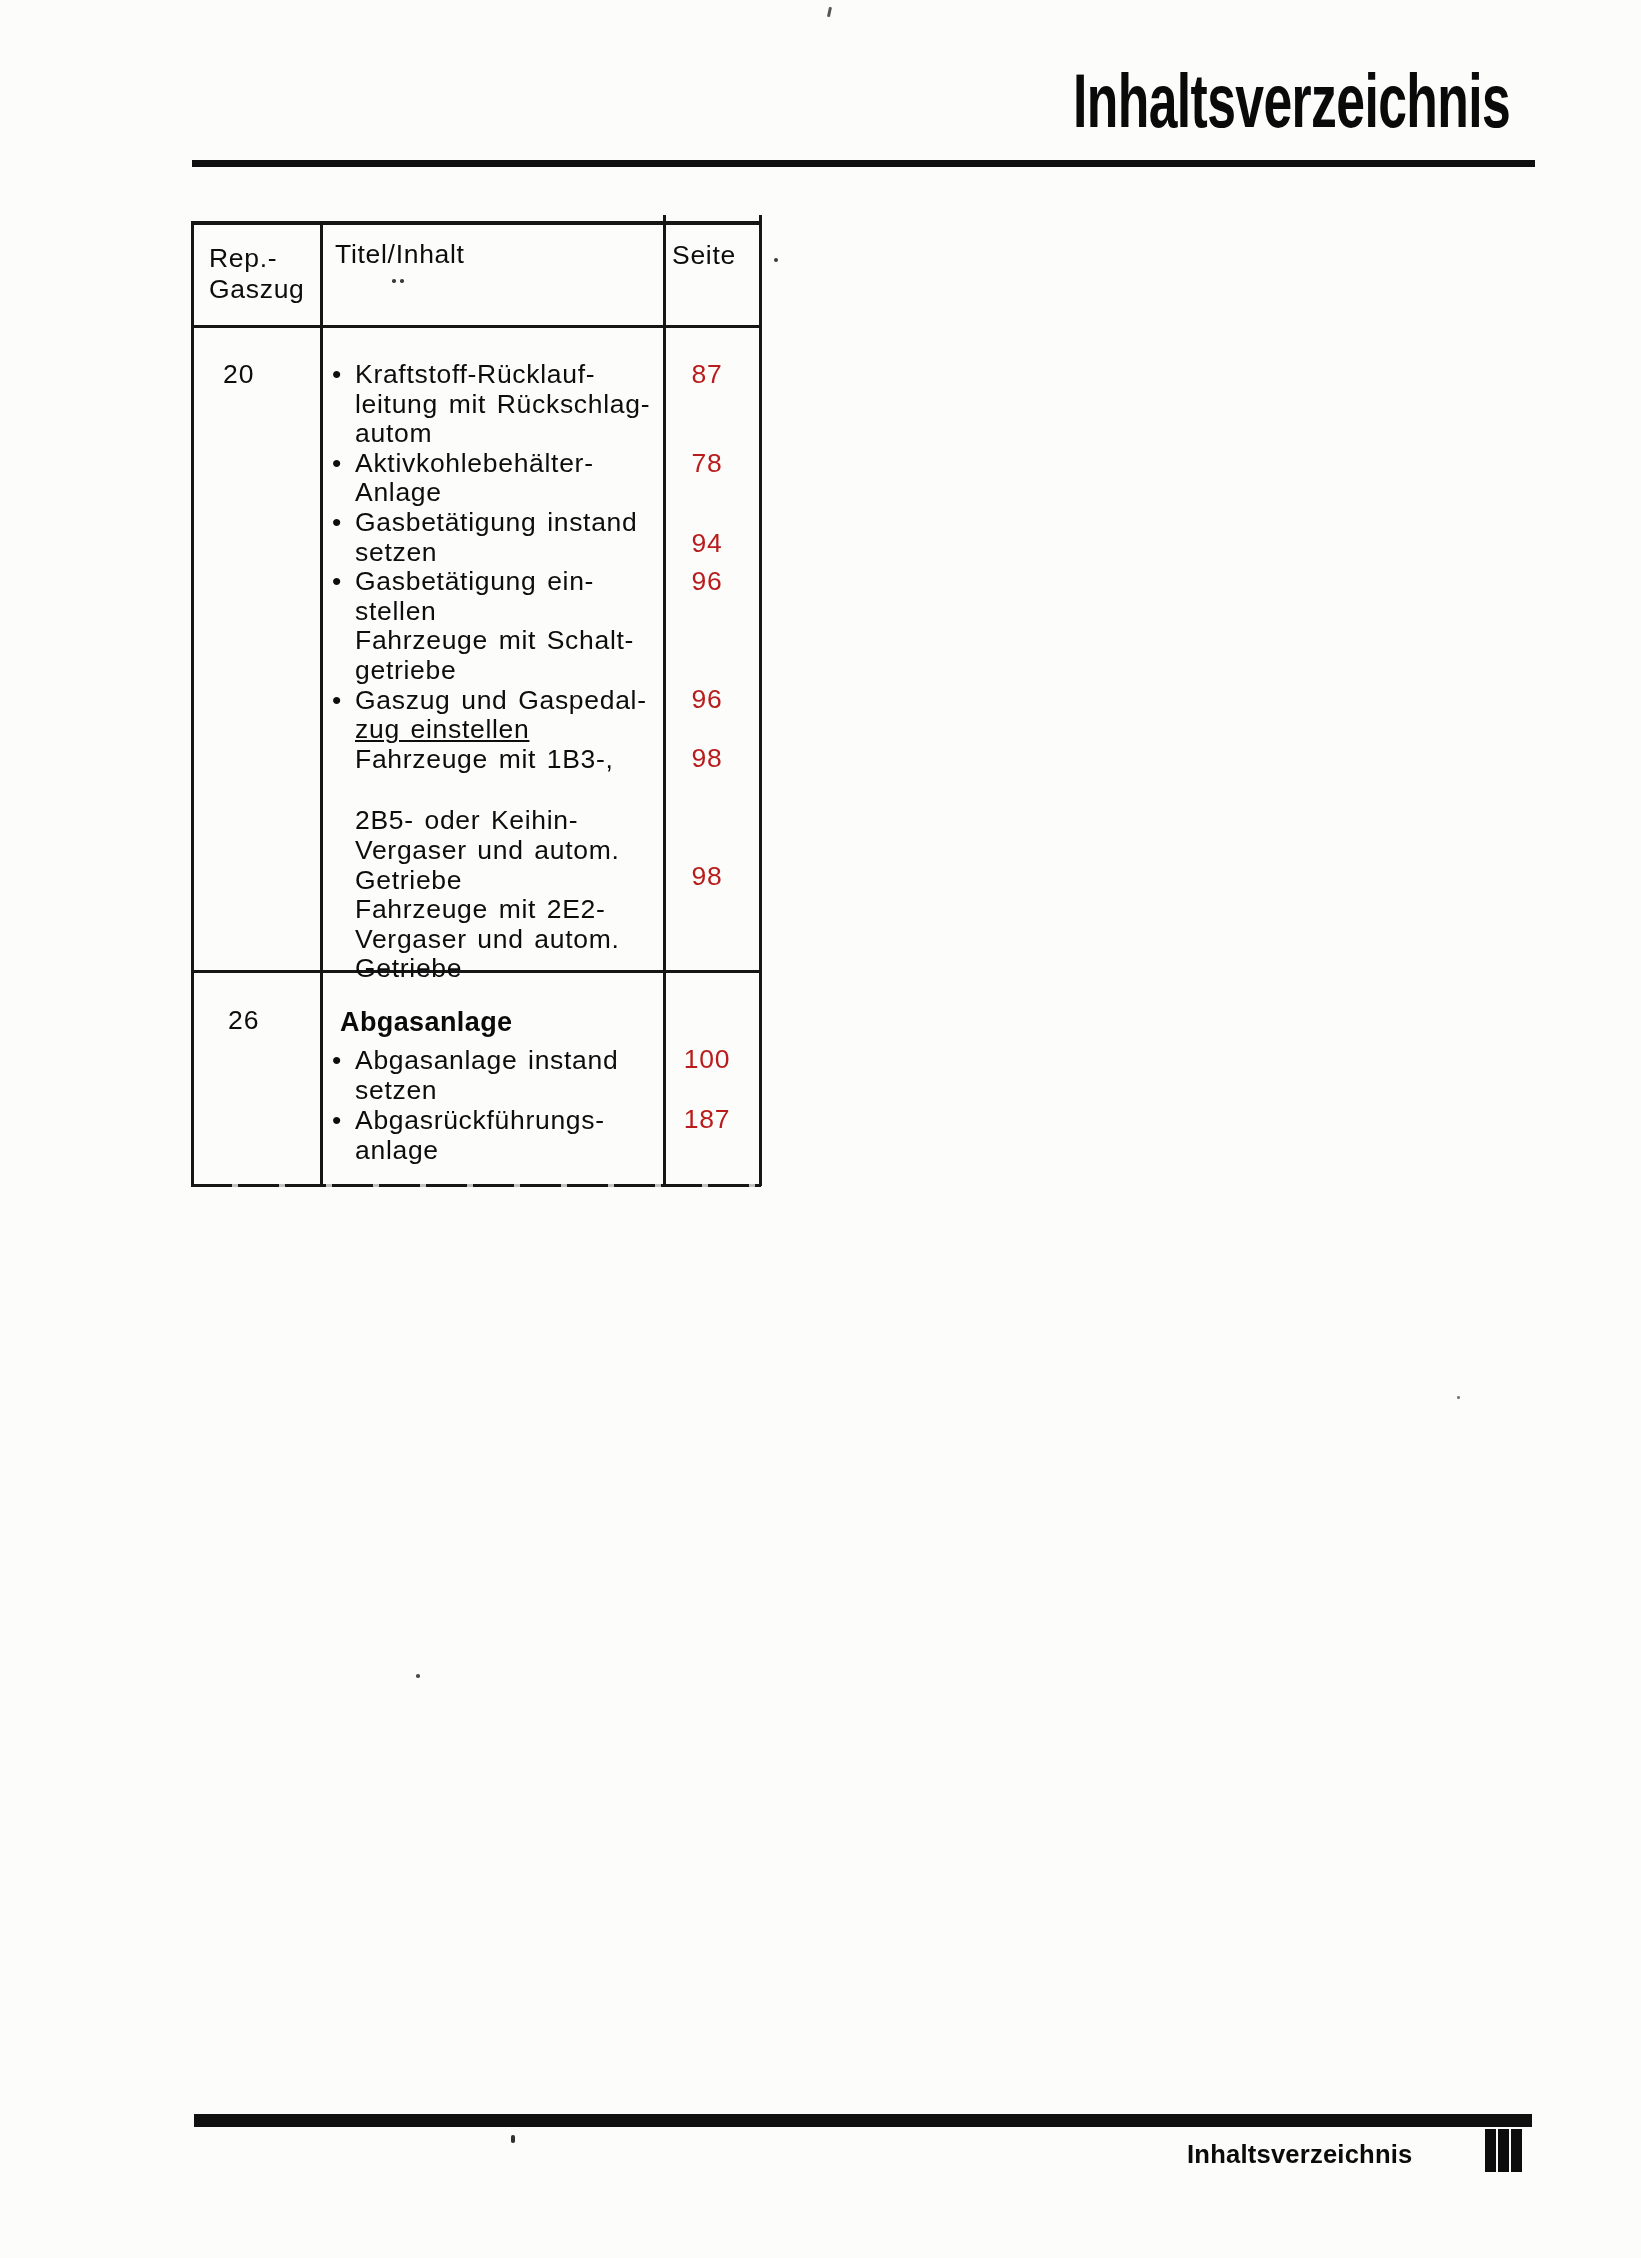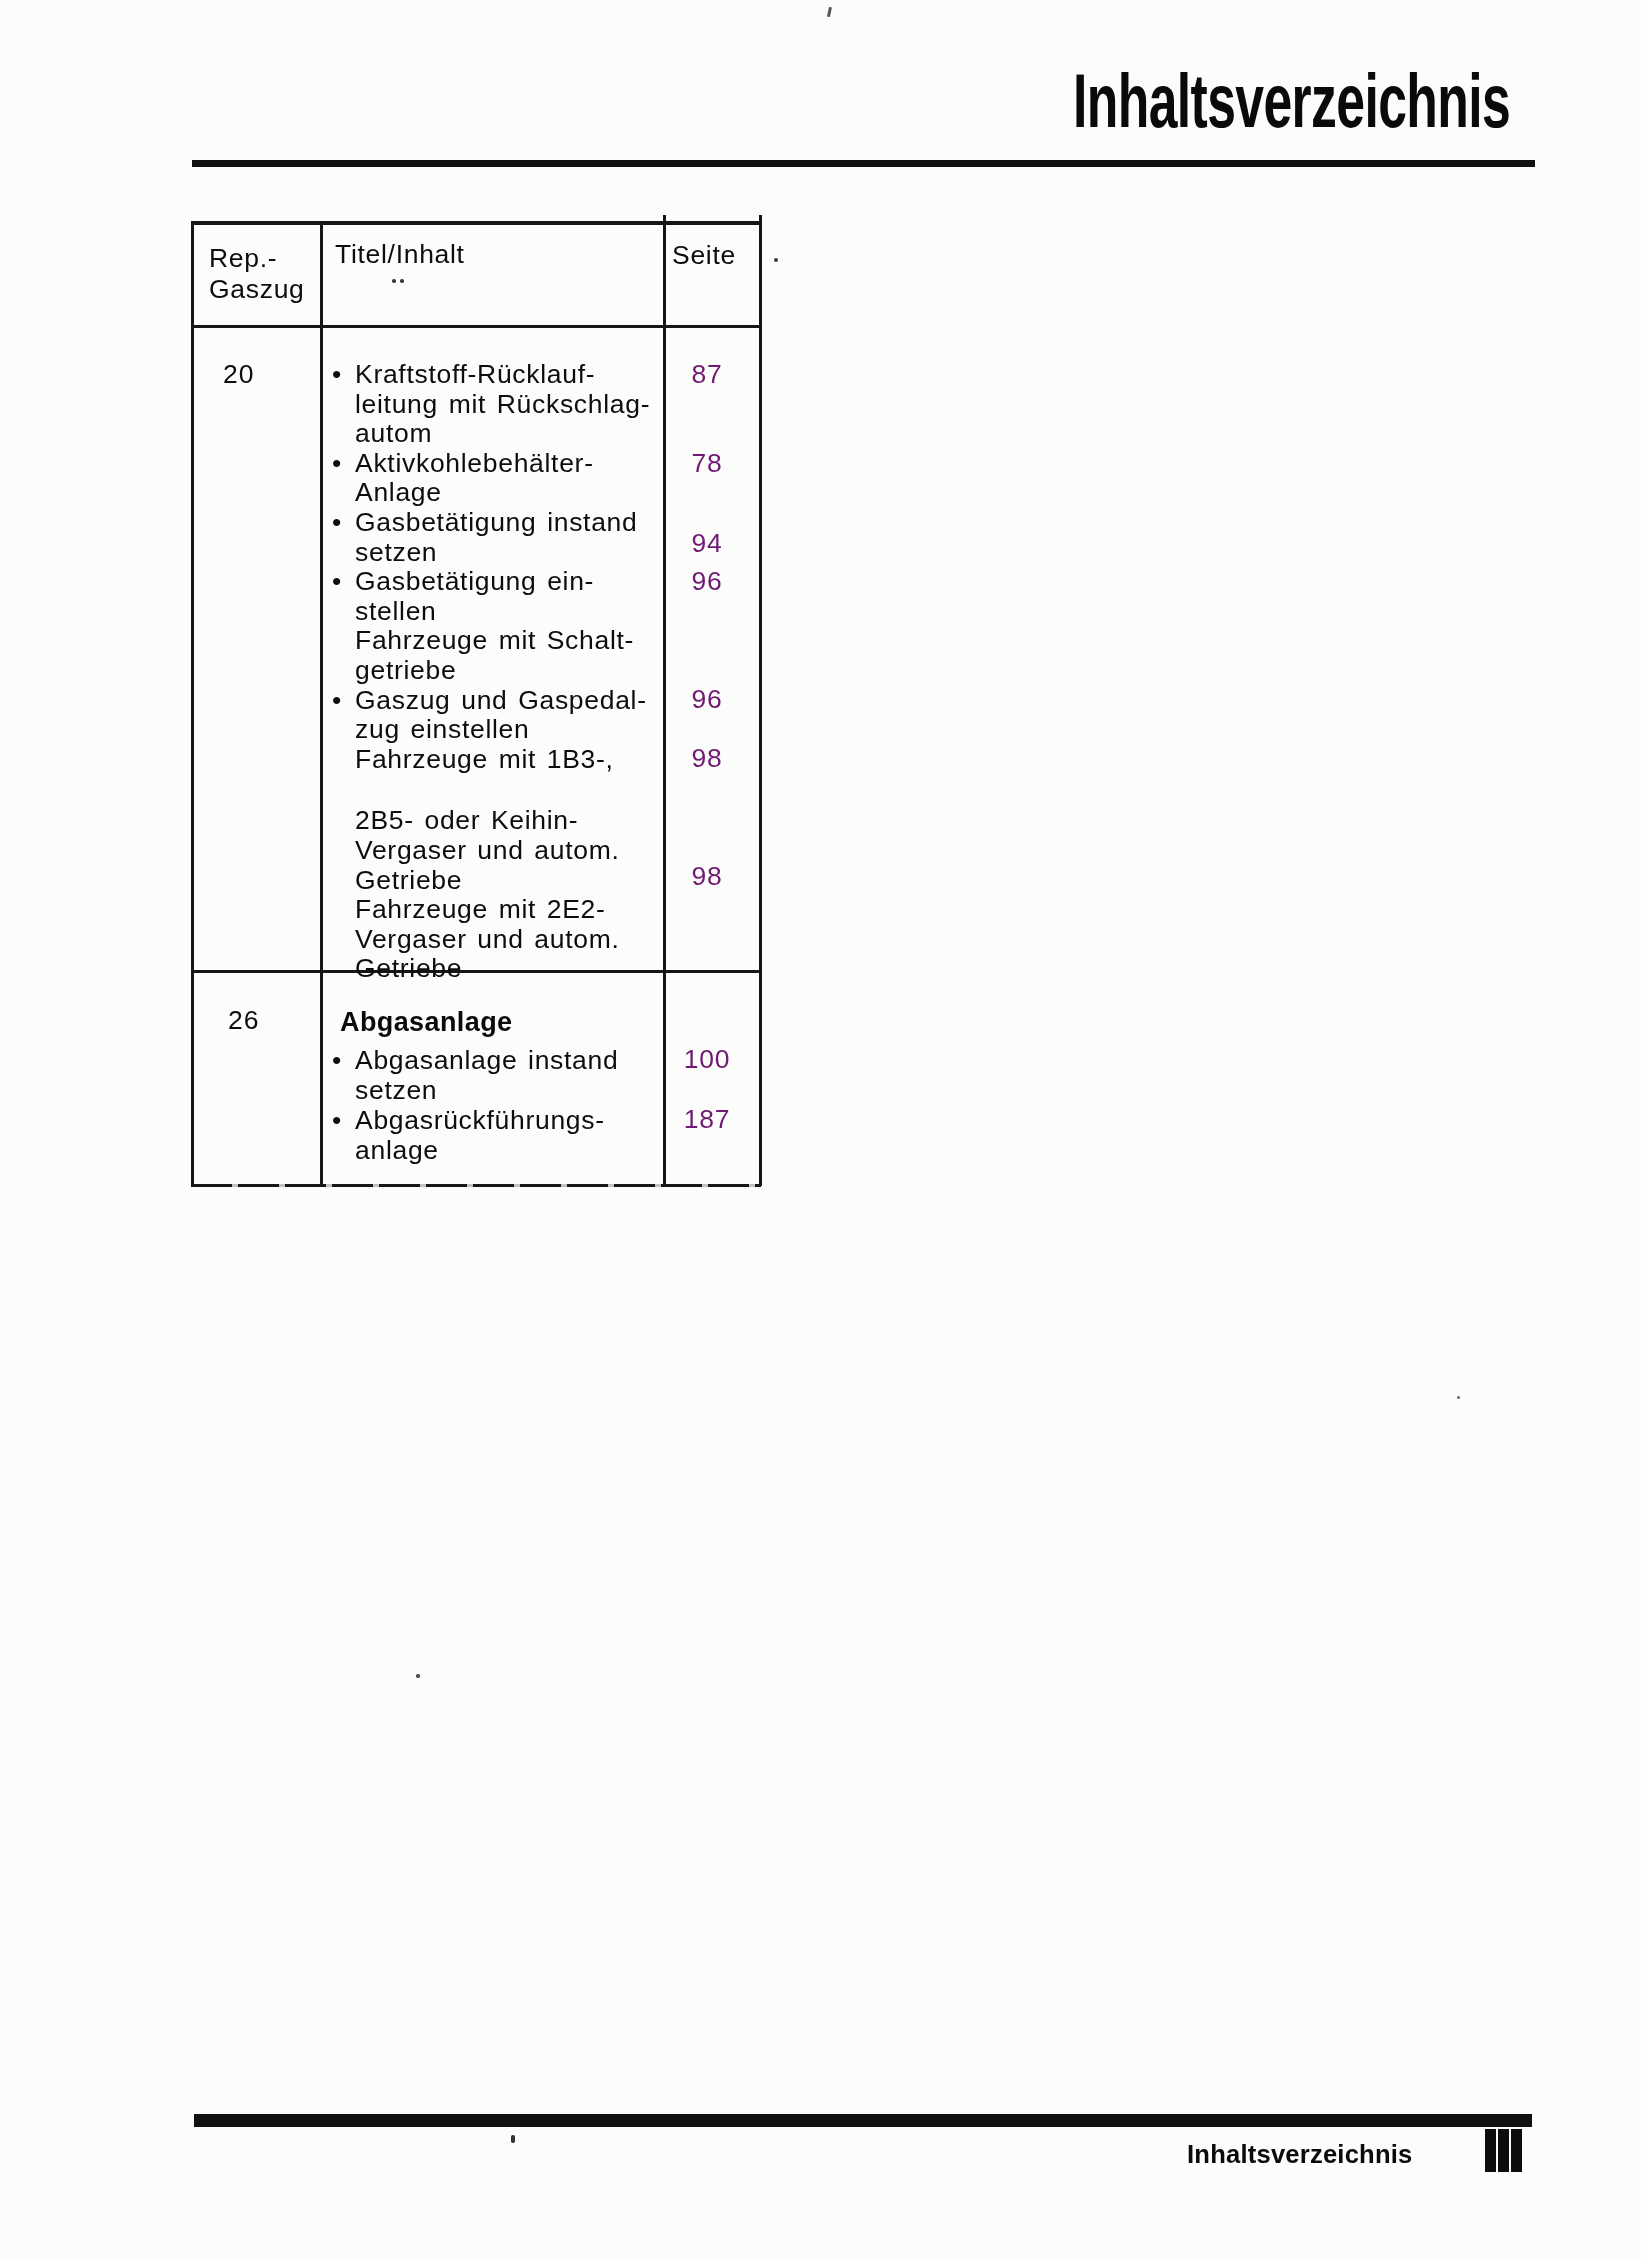--- a/index.html
+++ b/index.html
@@ -60,21 +60,21 @@
   .toc-line{
     position:relative;font-size:26.5px;letter-spacing:0.7px;word-spacing:2.6px;
     white-space:nowrap;color:#0d0d0d;
   }
   .bullet{
     position:absolute;left:-23px;top:0;
     font-size:26.5px;
   }
   .page-num{
     position:absolute;left:663px;width:88px;text-align:center;
-    font-size:26.5px;line-height:29.6px;letter-spacing:0.7px;color:#701a75;
+    font-size:26.5px;line-height:29.6px;letter-spacing:0.7px;color:#b91c1c;
   }
 
   
   .footer-label{
     position:absolute;left:1187px;top:2141px;
     font-size:25.6px;line-height:26.5px;font-weight:bold;
     letter-spacing:0.2px;white-space:nowrap;color:#0b0b0b;
   }
   .roman-page{
     position:absolute;left:1485px;top:2129px;
@@ -124,21 +124,21 @@
         <div class="toc-line" style="height: 29.6px; line-height: 29.6px;">autom</div>
         <div class="toc-line" style="height: 29.6px; line-height: 29.6px;"><span class="bullet">•</span>Aktivkohlebehälter-</div>
         <div class="toc-line" style="height: 29.6px; line-height: 29.6px;">Anlage</div>
         <div class="toc-line" style="height: 29.6px; line-height: 29.6px;"><span class="bullet">•</span>Gasbetätigung instand</div>
         <div class="toc-line" style="height: 29.6px; line-height: 29.6px;">setzen</div>
         <div class="toc-line" style="height: 29.6px; line-height: 29.6px;"><span class="bullet">•</span>Gasbetätigung ein-</div>
         <div class="toc-line" style="height: 29.6px; line-height: 29.6px;">stellen</div>
         <div class="toc-line" style="height: 29.6px; line-height: 29.6px;">Fahrzeuge mit Schalt-</div>
         <div class="toc-line" style="height: 29.6px; line-height: 29.6px;">getriebe</div>
         <div class="toc-line" style="height: 29.6px; line-height: 29.6px;"><span class="bullet">•</span>Gaszug und Gaspedal-</div>
-        <div class="toc-line" style="height: 29.6px; line-height: 29.6px;">zug einstellen</div>
+        <div class="toc-line" style="height: 29.6px; line-height: 29.6px; text-decoration: underline;">zug einstellen</div>
         <div class="toc-line" style="height: 29.6px; line-height: 29.6px;">Fahrzeuge mit 1B3-,</div>
         <div class="toc-line" style="height: 29.6px; line-height: 29.6px; margin-top: 32px;">2B5- oder Keihin-</div>
         <div class="toc-line" style="height: 29.6px; line-height: 29.6px;">Vergaser und autom.</div>
         <div class="toc-line" style="height: 29.6px; line-height: 29.6px;">Getriebe</div>
         <div class="toc-line" style="height: 29.6px; line-height: 29.6px;">Fahrzeuge mit 2E2-</div>
         <div class="toc-line" style="height: 29.6px; line-height: 29.6px;">Vergaser und autom.</div>
         <div class="toc-line" style="height: 29.6px; line-height: 29.6px;">Getriebe</div>
       </div>
       <div class="group-label" style="left: 228px; top: 1006px;">26</div>
       <div class="row-heading" style="left: 340px; top: 1007px;">Abgasanlage</div>

